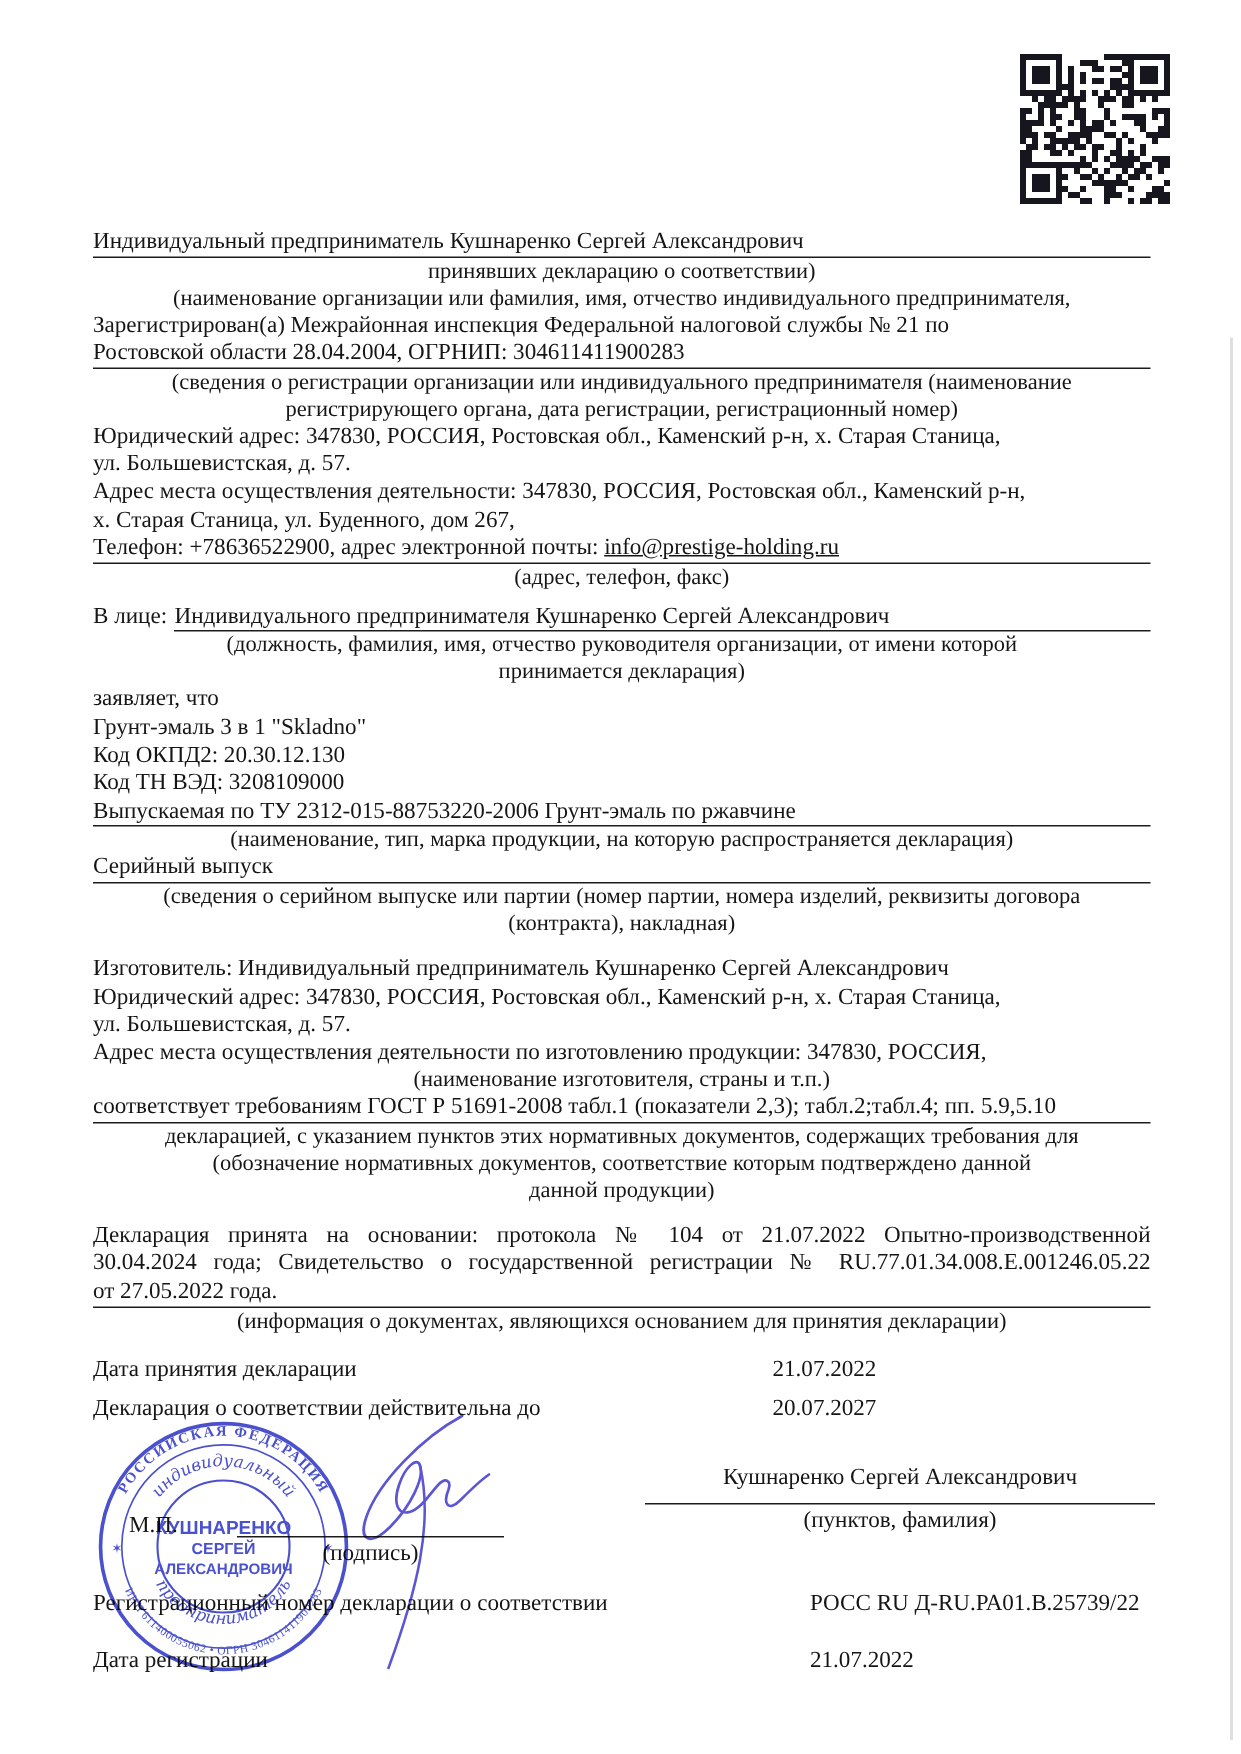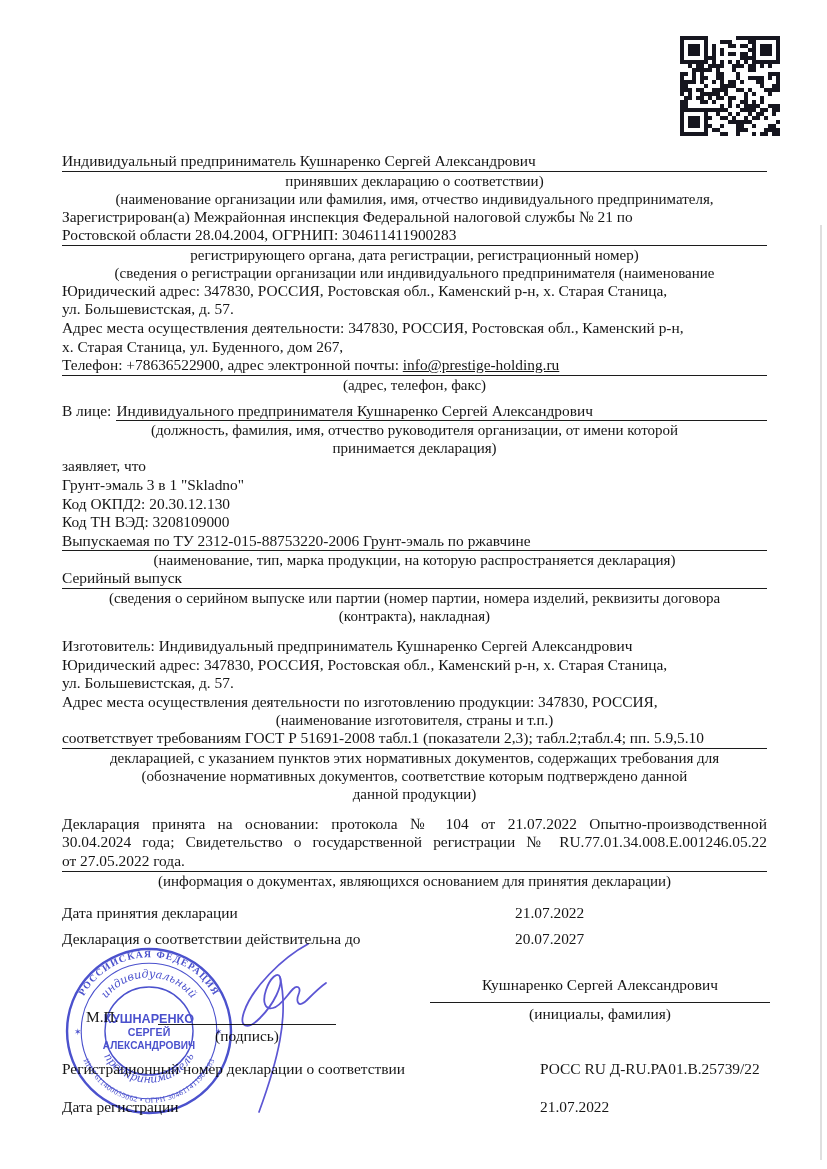--- a/index.html
+++ b/index.html
@@ -53,22 +53,22 @@
 
   <div class="content">
 
 
     <div class="line u nw">Индивидуальный предприниматель Кушнаренко Сергей Александрович</div>
     <div class="hint">принявших декларацию о соответствии)</div>
     <div class="hint">(наименование организации или фамилия, имя, отчество индивидуального предпринимателя,</div>
 
     <div class="line nw">Зарегистрирован(а) Межрайонная инспекция Федеральной налоговой службы № 21 по</div>
     <div class="line u nw">Ростовской области 28.04.2004, ОГРНИП: 304611411900283</div>
+    <div class="hint">(сведения о регистрации организации или индивидуального предпринимателя (наименование</div>
     <div class="hint">регистрирующего органа, дата регистрации, регистрационный номер)</div>
-    <div class="hint">(сведения о регистрации организации или индивидуального предпринимателя (наименование</div>
 
     <div class="line nw">Юридический адрес: 347830, РОССИЯ, Ростовская обл., Каменский р-н, х. Старая Станица,</div>
     <div class="line nw">ул. Большевистская, д. 57.</div>
     <div class="line nw">Адрес места осуществления деятельности: 347830, РОССИЯ, Ростовская обл., Каменский р-н,</div>
     <div class="line nw">х. Старая Станица, ул. Буденного, дом 267,</div>
     <div class="line u nw"><span>Телефон: +78636522900, адрес электронной почты: </span><span class="email">info@prestige-holding.ru</span></div>
     <div class="hint">(адрес, телефон, факс)</div>
 
     <div class="gap8"></div>
 
@@ -119,21 +119,21 @@
       <span class="b">Декларация о соответствии действительна до</span>
       <span class="dateval">20.07.2027</span>
     </div>
 
     <div class="sigblock">
       <span class="mp b">М.П.</span>
       <div class="sigline"></div>
       <div class="sighint b">(подпись)</div>
       <div class="signame">Кушнаренко Сергей Александрович</div>
       <div class="nameline"></div>
-      <div class="namehint b">(инициалы, фамилия)</div>
+      <div class="namehint b">(пунктов, фамилия)</div>
     </div>
 
     <div class="regrow">
       <span class="b">Регистрационный номер декларации о соответствии</span>
       <span class="regval b">РОСС RU Д-RU.РА01.В.25739/22</span>
     </div>
     <div class="regrow">
       <span class="b">Дата регистрации</span>
       <span class="regval b">21.07.2022</span>
     </div>

